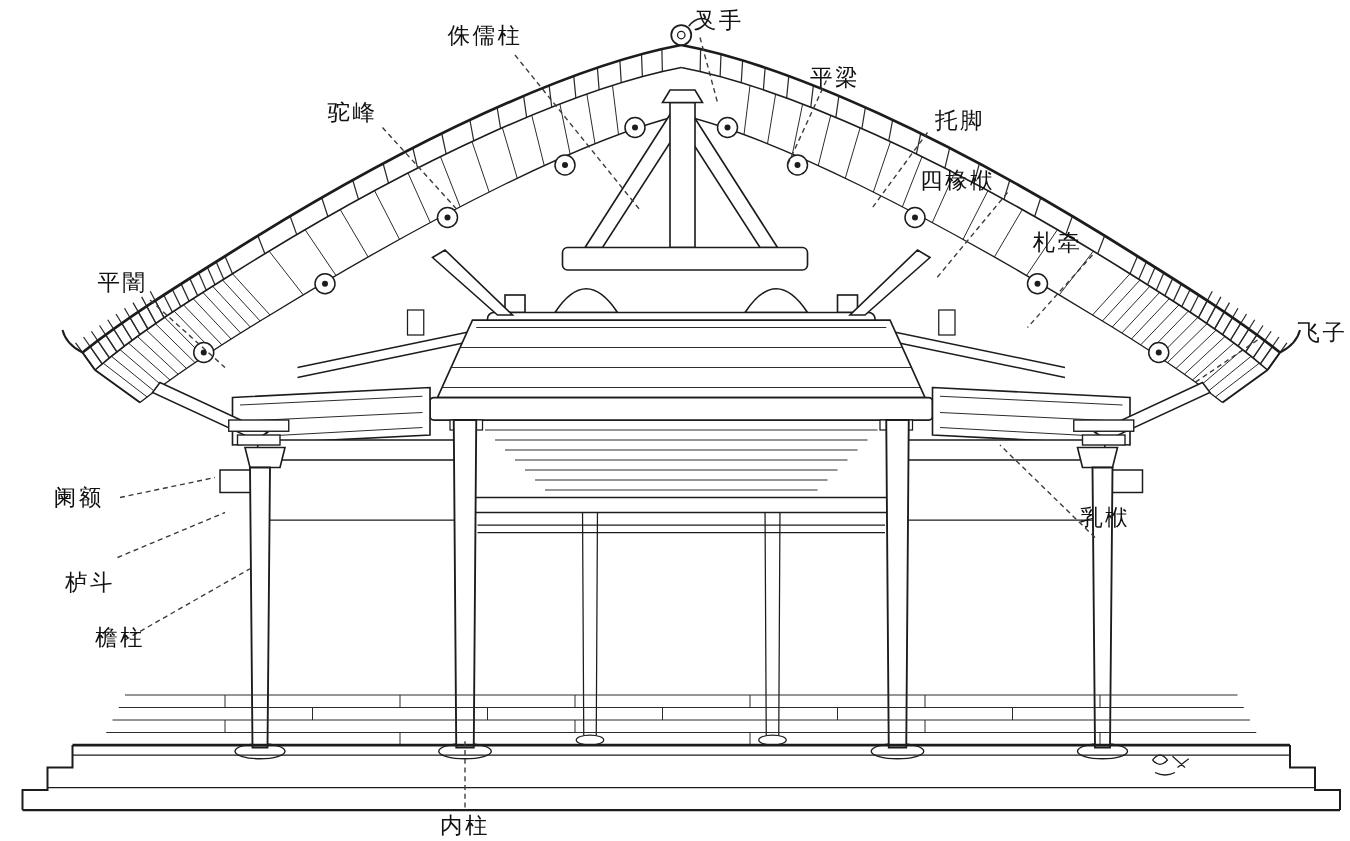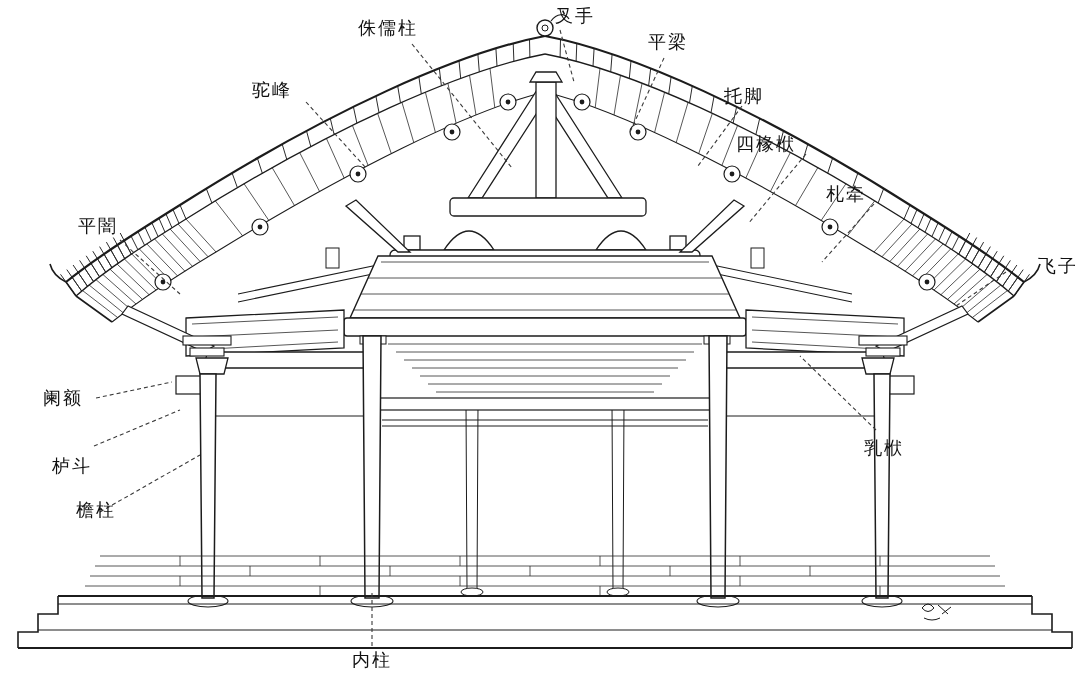--- a/index.html
+++ b/index.html
@@ -200,26 +200,26 @@
       <line class="leader" x1="1006" y1="272" x2="956" y2="306"></line>
       <line class="leader" x1="96" y1="398" x2="172" y2="382"></line>
       <line class="leader" x1="94" y1="446" x2="180" y2="410"></line>
       <line class="leader" x1="100" y1="512" x2="200" y2="455"></line>
       <line class="leader" x1="876" y1="430" x2="800" y2="356"></line>
       <line class="leader" x1="372" y1="646" x2="372" y2="590"></line>
     </g>
   </svg>
 
   <div class="label" style="left:78px;top:216px">平闇</div>
-  <div class="label" style="left:252px;top:80px">驼峰</div>
+  <div class="label" style="left:262px;top:80px">驼峰</div>
   <div class="label" style="left:358px;top:18px">侏儒柱</div>
   <div class="label" style="left:555px;top:6px">叉手</div>
-  <div class="label" style="left:648px;top:32px">平梁</div>
-  <div class="label" style="left:724px;top:86px">托脚</div>
+  <div class="label" style="left:648px;top:52px">平梁</div>
+  <div class="label" style="left:748px;top:86px">托脚</div>
   <div class="label" style="left:736px;top:134px">四椽栿</div>
   <div class="label" style="left:826px;top:184px">札牵</div>
   <div class="label" style="left:1038px;top:256px">飞子</div>
   <div class="label" style="left:43px;top:388px">阑额</div>
   <div class="label" style="left:52px;top:456px">栌斗</div>
   <div class="label" style="left:76px;top:500px">檐柱</div>
-  <div class="label" style="left:864px;top:438px">乳栿</div>
+  <div class="label" style="left:864px;top:404px">乳栿</div>
   <div class="label" style="left:352px;top:650px">内柱</div>
 </div>
 
 </body></html>

